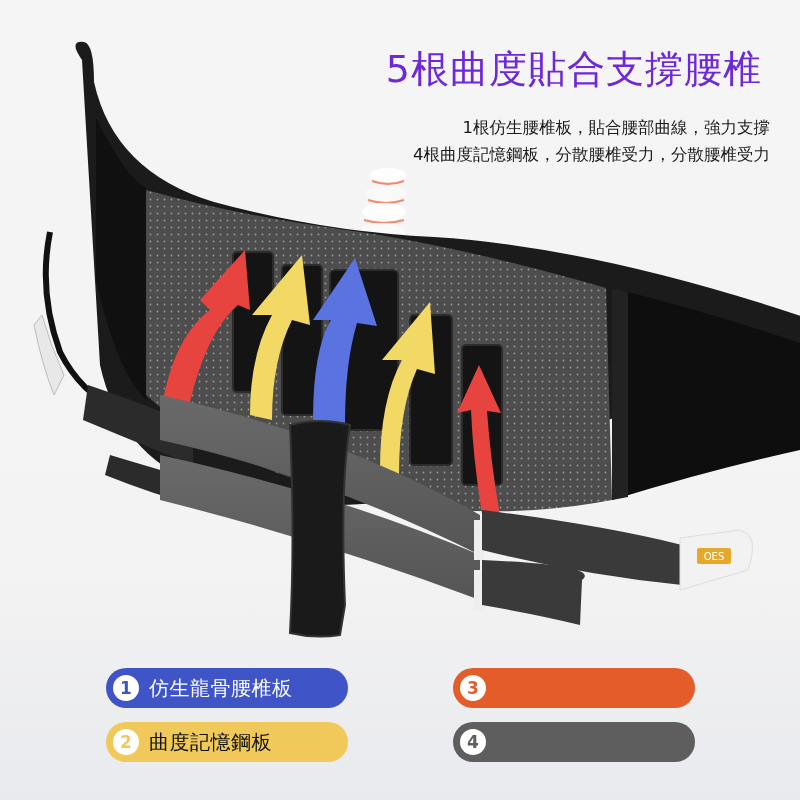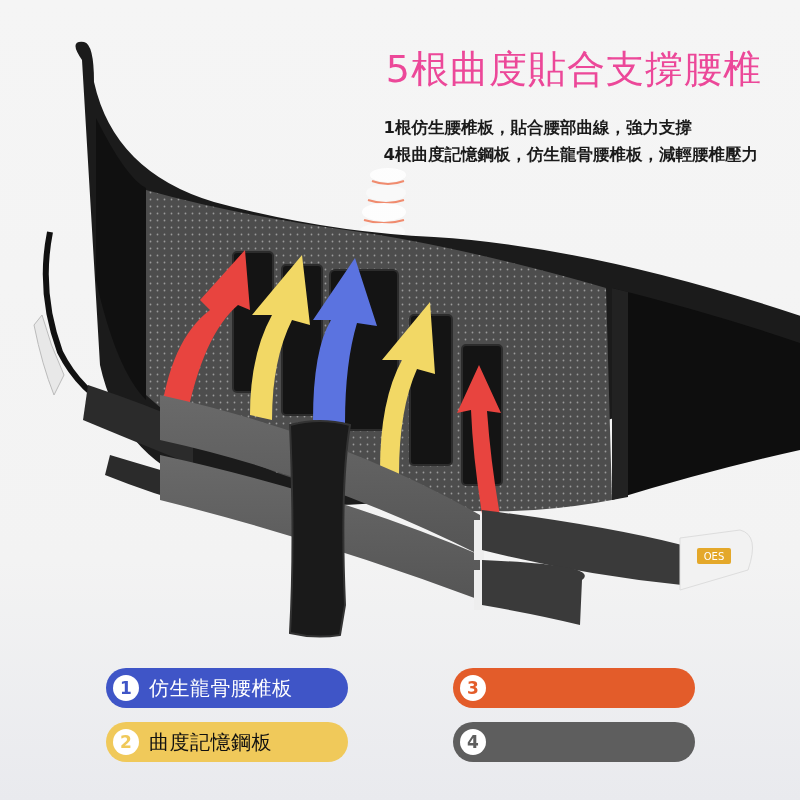--- a/index.html
+++ b/index.html
@@ -4,28 +4,27 @@
   <style>
     * { margin: 0; padding: 0; box-sizing: border-box; }
     html, body { width: 800px; height: 800px; overflow: hidden; }
     body {
       position: relative;
       background: linear-gradient(180deg, #f5f5f5 0%, #f3f3f3 70%, #e9eaee 100%);
       font-family: "DejaVu Sans", "Liberation Sans", sans-serif;
     }
     .title {
       position: absolute; right: 38px; top: 44px;
-      font-size: 38px; font-weight: normal; color: #ec4899;
+      font-size: 38px; font-weight: normal; color: #6d28d9;
       letter-spacing: 1px; white-space: nowrap;
     }
     .subtitle {
-      position: absolute; right: 42px; top: 114px;
-      font-size: 16.5px; line-height: 27px; color: #1a1a1a;
+      position: absolute; right: 30px; top: 114px;
+      text-align: right; font-size: 16.5px; line-height: 27px; color: #1a1a1a;
       white-space: nowrap;
-      font-weight: bold;
     }
     .product { position: absolute; left: 0; top: 0; width: 800px; height: 660px; }
     .badge {
       position: absolute; height: 40px; border-radius: 20px;
       display: flex; align-items: center; padding-left: 7px;
       font-size: 20px; white-space: nowrap;
     }
     .badge .num {
       width: 26px; height: 26px; border-radius: 50%; background: #fff;
       display: flex; align-items: center; justify-content: center;
@@ -104,21 +103,21 @@
 
   <g>
     <rect x="697" y="548" width="34" height="16" rx="2" fill="#e4a82a"></rect>
     <text x="714" y="560" text-anchor="middle" font-size="10" fill="#fff" font-family="DejaVu Sans, sans-serif">OES</text>
   </g>
 </svg>
 
 <div class="title">5根曲度貼合支撐腰椎</div>
 <div class="subtitle">
   <div>1根仿生腰椎板，貼合腰部曲線，強力支撐</div>
-  <div>4根曲度記憶鋼板，仿生龍骨腰椎板，減輕腰椎壓力</div>
+  <div>4根曲度記憶鋼板，分散腰椎受力，分散腰椎受力</div>
 </div>
 
 <div class="badge" style="left:106px; top:668px; width:242px; background:#3f55c7; color:#fff;">
   <span class="num" style="color:#3f55c7;">1</span>
   <span class="label">仿生龍骨腰椎板</span>
 </div>
 <div class="badge" style="left:106px; top:722px; width:242px; background:#f0c95a; color:#111;">
   <span class="num" style="color:#f0c95a;">2</span>
   <span class="label">曲度記憶鋼板</span>
 </div>

